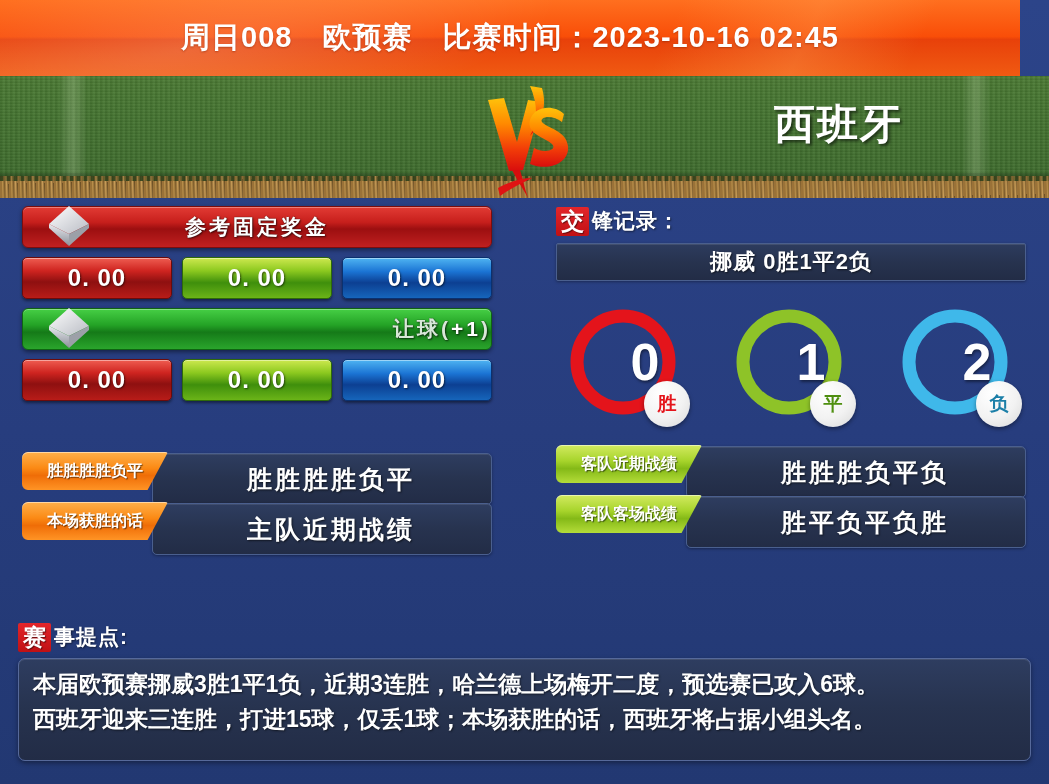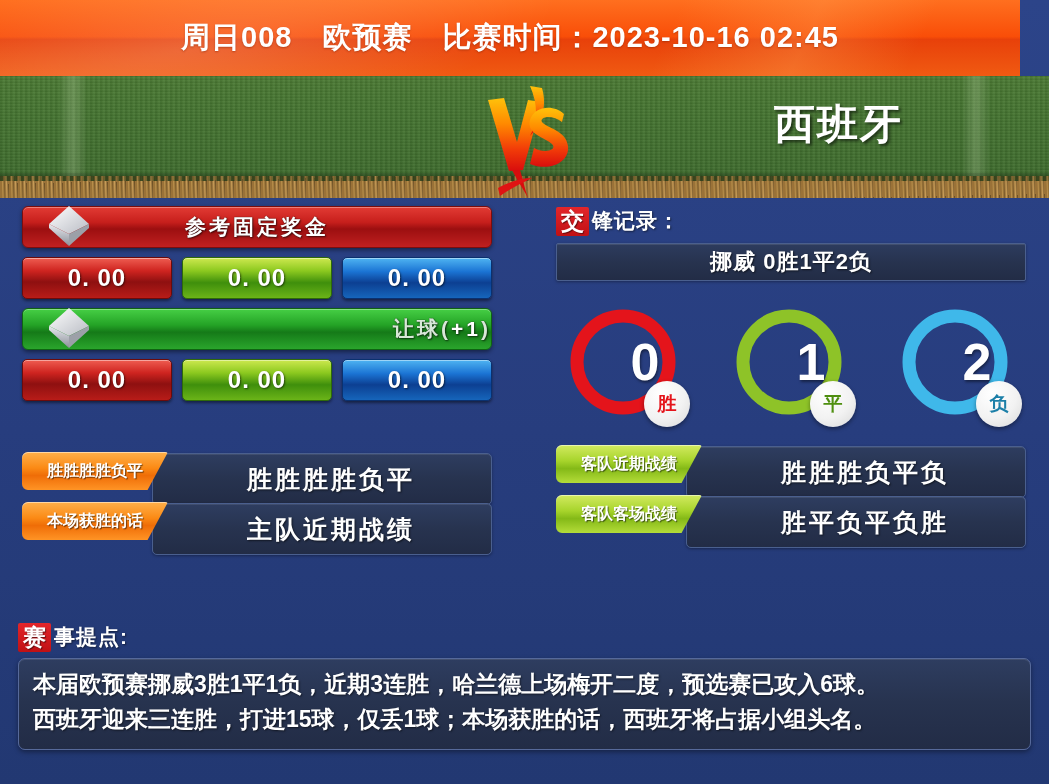--- a/index.html
+++ b/index.html
@@ -126,21 +126,21 @@
     background:linear-gradient(180deg,#2e3d60 0%,#27334f 50%,#222c46 100%);
     border:1px solid #4a5f8e;
     box-shadow:inset 0 1px 0 rgba(255,255,255,.09), 0 1px 3px rgba(0,0,0,.35);
     display:flex;align-items:center;justify-content:center;
     color:#ffffff;font-size:25px;font-weight:bold;letter-spacing:3px;
     text-shadow:1px 1px 2px rgba(0,0,0,.6);padding-left:18px;box-sizing:border-box;}
 
   
   .notes{position:absolute;left:18px;top:622px;width:1013px;}
   .notes .sec-title{margin-bottom:6px;}
-  .notebox{border-radius:7px;padding:8px 14px 12px 14px;
+  .notebox{border-radius:7px;padding:8px 14px 23px 14px;
     background:linear-gradient(180deg,#2e3d60 0%,#27334f 48%,#222c46 100%);
     border:1px solid #56699a;
     box-shadow:inset 0 1px 0 rgba(255,255,255,.10), 0 2px 5px rgba(0,0,0,.4);}
   .notebox p{margin:0;color:#ffffff;font-size:23px;font-weight:bold;line-height:35px;
     letter-spacing:0px;text-shadow:1px 1px 2px rgba(0,0,0,.55);white-space:nowrap;}
 </style>
 </head>
 <body>
 
 <div id="app">

